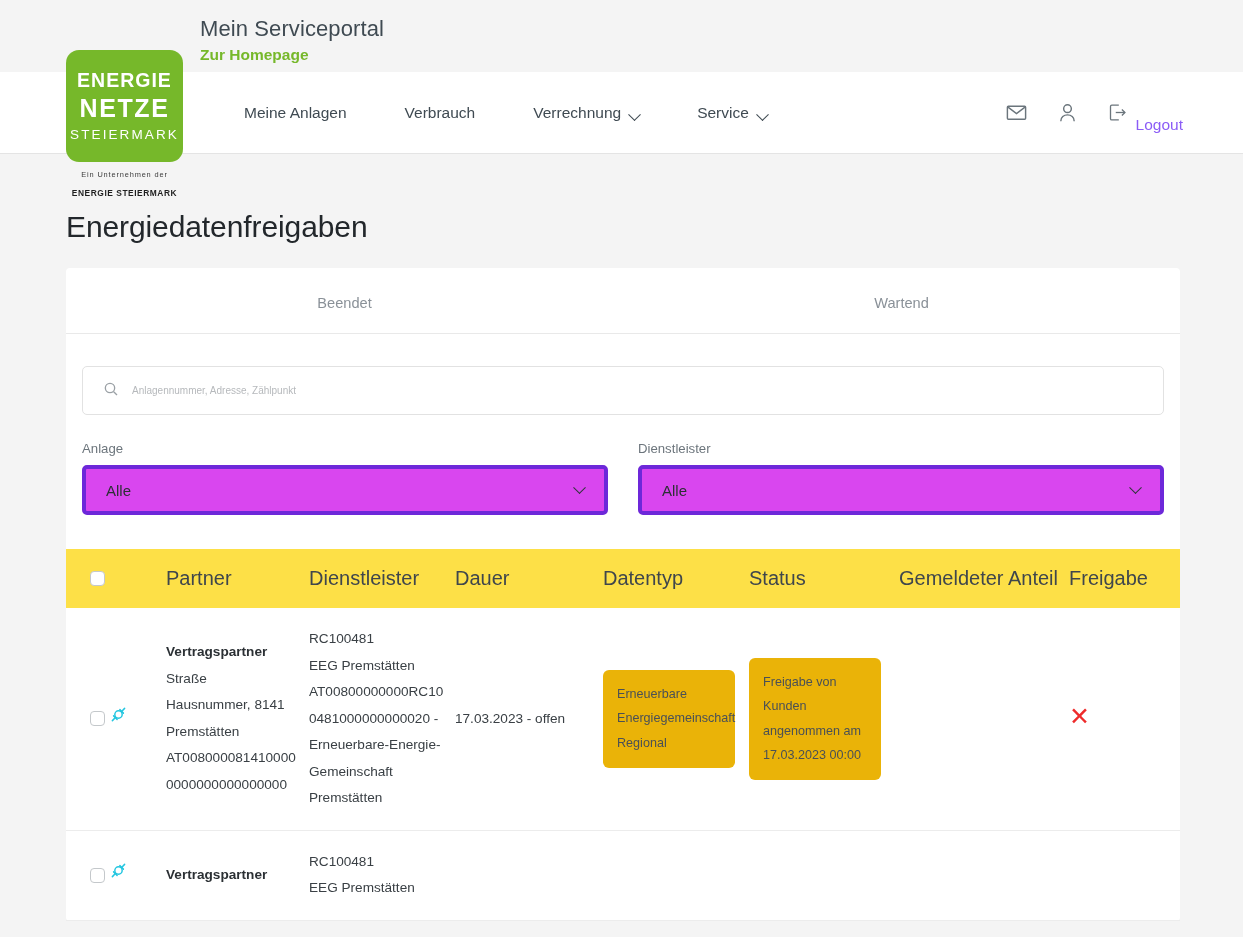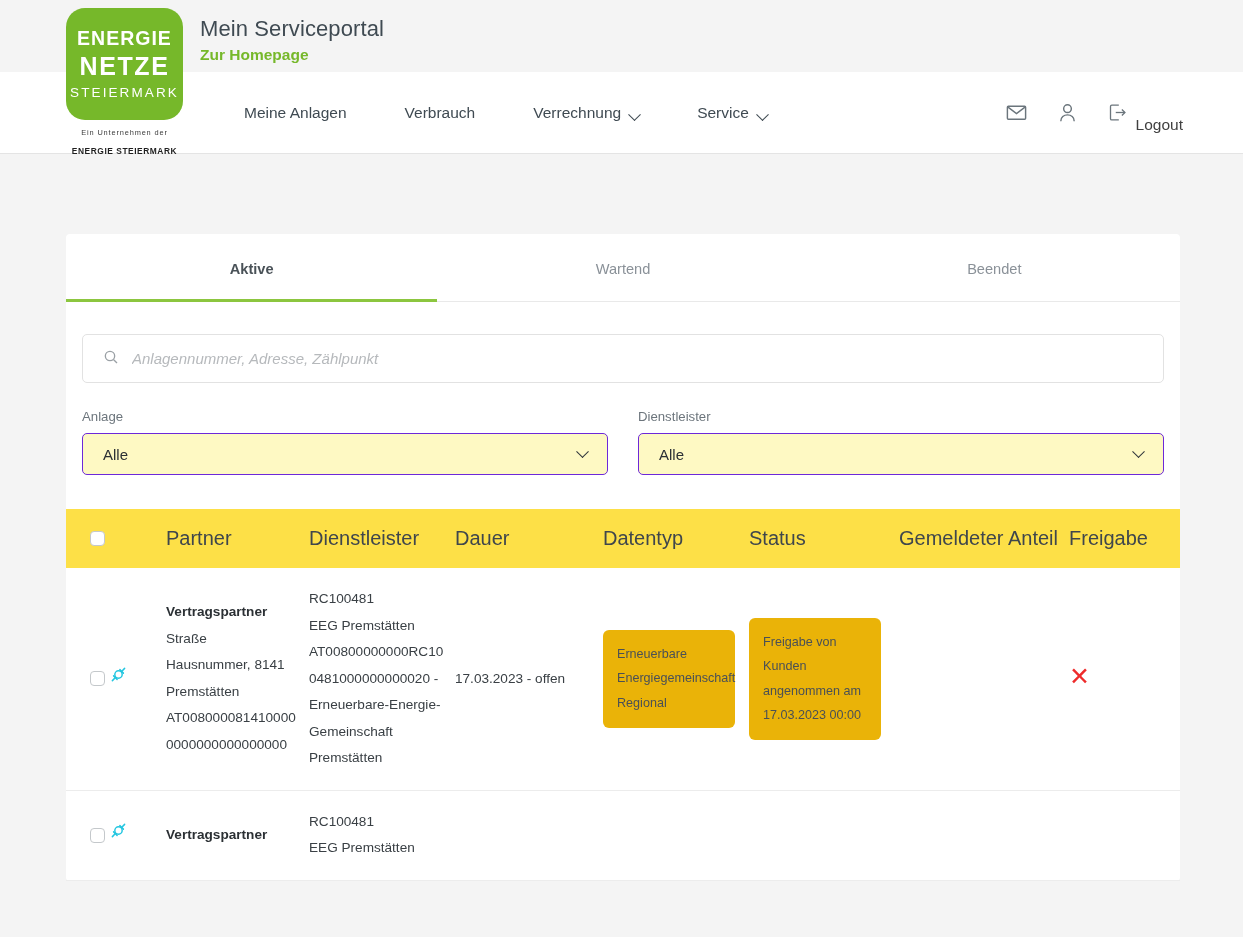--- a/index.html
+++ b/index.html
@@ -30,27 +30,28 @@
     left: 66px;
     top: 8px;
     width: 117px;
     text-align: center;
     z-index: 5;
   }
   .logo-tile {
     width: 117px;
     height: 112px;
     background: #76b82a;
-    border-radius: 19px;
+    border-radius: 13px;
     display: flex;
     flex-direction: column;
     align-items: center;
     justify-content: center;
     color: #ffffff;
     line-height: 1;
+    margin-top: 42px;
   }
   .logo-l1 {
     font-size: 19.5px;
     font-weight: 700;
     letter-spacing: 1.0px;
   }
   .logo-l2 {
     font-size: 25px;
     font-weight: 700;
     letter-spacing: 1.6px;
@@ -156,21 +157,21 @@
     display: flex;
     align-items: center;
     color: #6b757c;
   }
   .logout-wrap {
     display: flex;
     align-items: center;
     gap: 8px;
     cursor: pointer;
   }
-  .logout-label { font-size: 15.5px; color: #404040; margin-top: 24px; }
+  .logout-label { font-size: 15.5px; color: #8b5cf6; margin-top: 24px; }
 
   
   .content {
     background: #f4f4f4;
     padding-top: 56px;
     height: calc(937px - 72px - 82px);
   }
   .page-title {
     margin-left: 66px;
     font-size: 30px;
@@ -213,45 +214,44 @@
     background: #fff;
     display: flex;
     align-items: center;
     padding-left: 20px;
   }
   .search-wrap svg { flex: none; }
   .search-input {
     border: none;
     outline: none;
     font-family: inherit;
-    font-size: 15px;
+    font-size: 10px;
     color: #4c1d95;
     margin-left: 13px;
     width: 90%;
     background: transparent;
-    font-style: italic;
   }
   .search-input::placeholder { color: #b6b9bc; }
 
   .selects {
     display: flex;
     gap: 30px;
     margin-top: 26px;
   }
   .select-group { flex: 1; }
   .select-label {
     font-size: 13.2px;
     color: #6c757c;
     margin-bottom: 9px;
   }
   .select-box {
-    height: 42px;
-    border: 1px solid #6d28d9;
+    height: 50px;
+    border: 4px solid #6d28d9;
     border-radius: 5px;
-    background: #fef9c3;
+    background: #d946ef;
     display: flex;
     align-items: center;
     justify-content: space-between;
     padding: 0 20px;
     cursor: pointer;
   }
   .select-val { font-size: 15px; color: #2b3034; }
   .sel-chev {
     width: 9px; height: 9px;
     border-right: 1.8px solid #30363b;
@@ -381,27 +381,27 @@
             <path d="M17 8.5 20.5 12 17 15.5"></path>
           </svg>
         </span>
         <span class="logout-label">Logout</span>
       </span>
     </div>
   </div>
 
   <div class="content">
 
+    <h1 class="page-title">Energiedatenfreigaben</h1>
 
     <div class="card">
 
       <div class="tabs">
-        <div class="tab active">Aktive</div>
+        <div class="tab">Beendet</div>
         <div class="tab">Wartend</div>
-        <div class="tab">Beendet</div>
       </div>
 
       <div class="filters">
         <div class="search-wrap">
           <span>
             <svg width="16" height="16" viewBox="0 0 24 24" fill="none" stroke="#9aa0a5" stroke-width="2">
               <circle cx="10.5" cy="10.5" r="7"></circle>
               <path d="M16 16l5 5"></path>
             </svg>
           </span>

